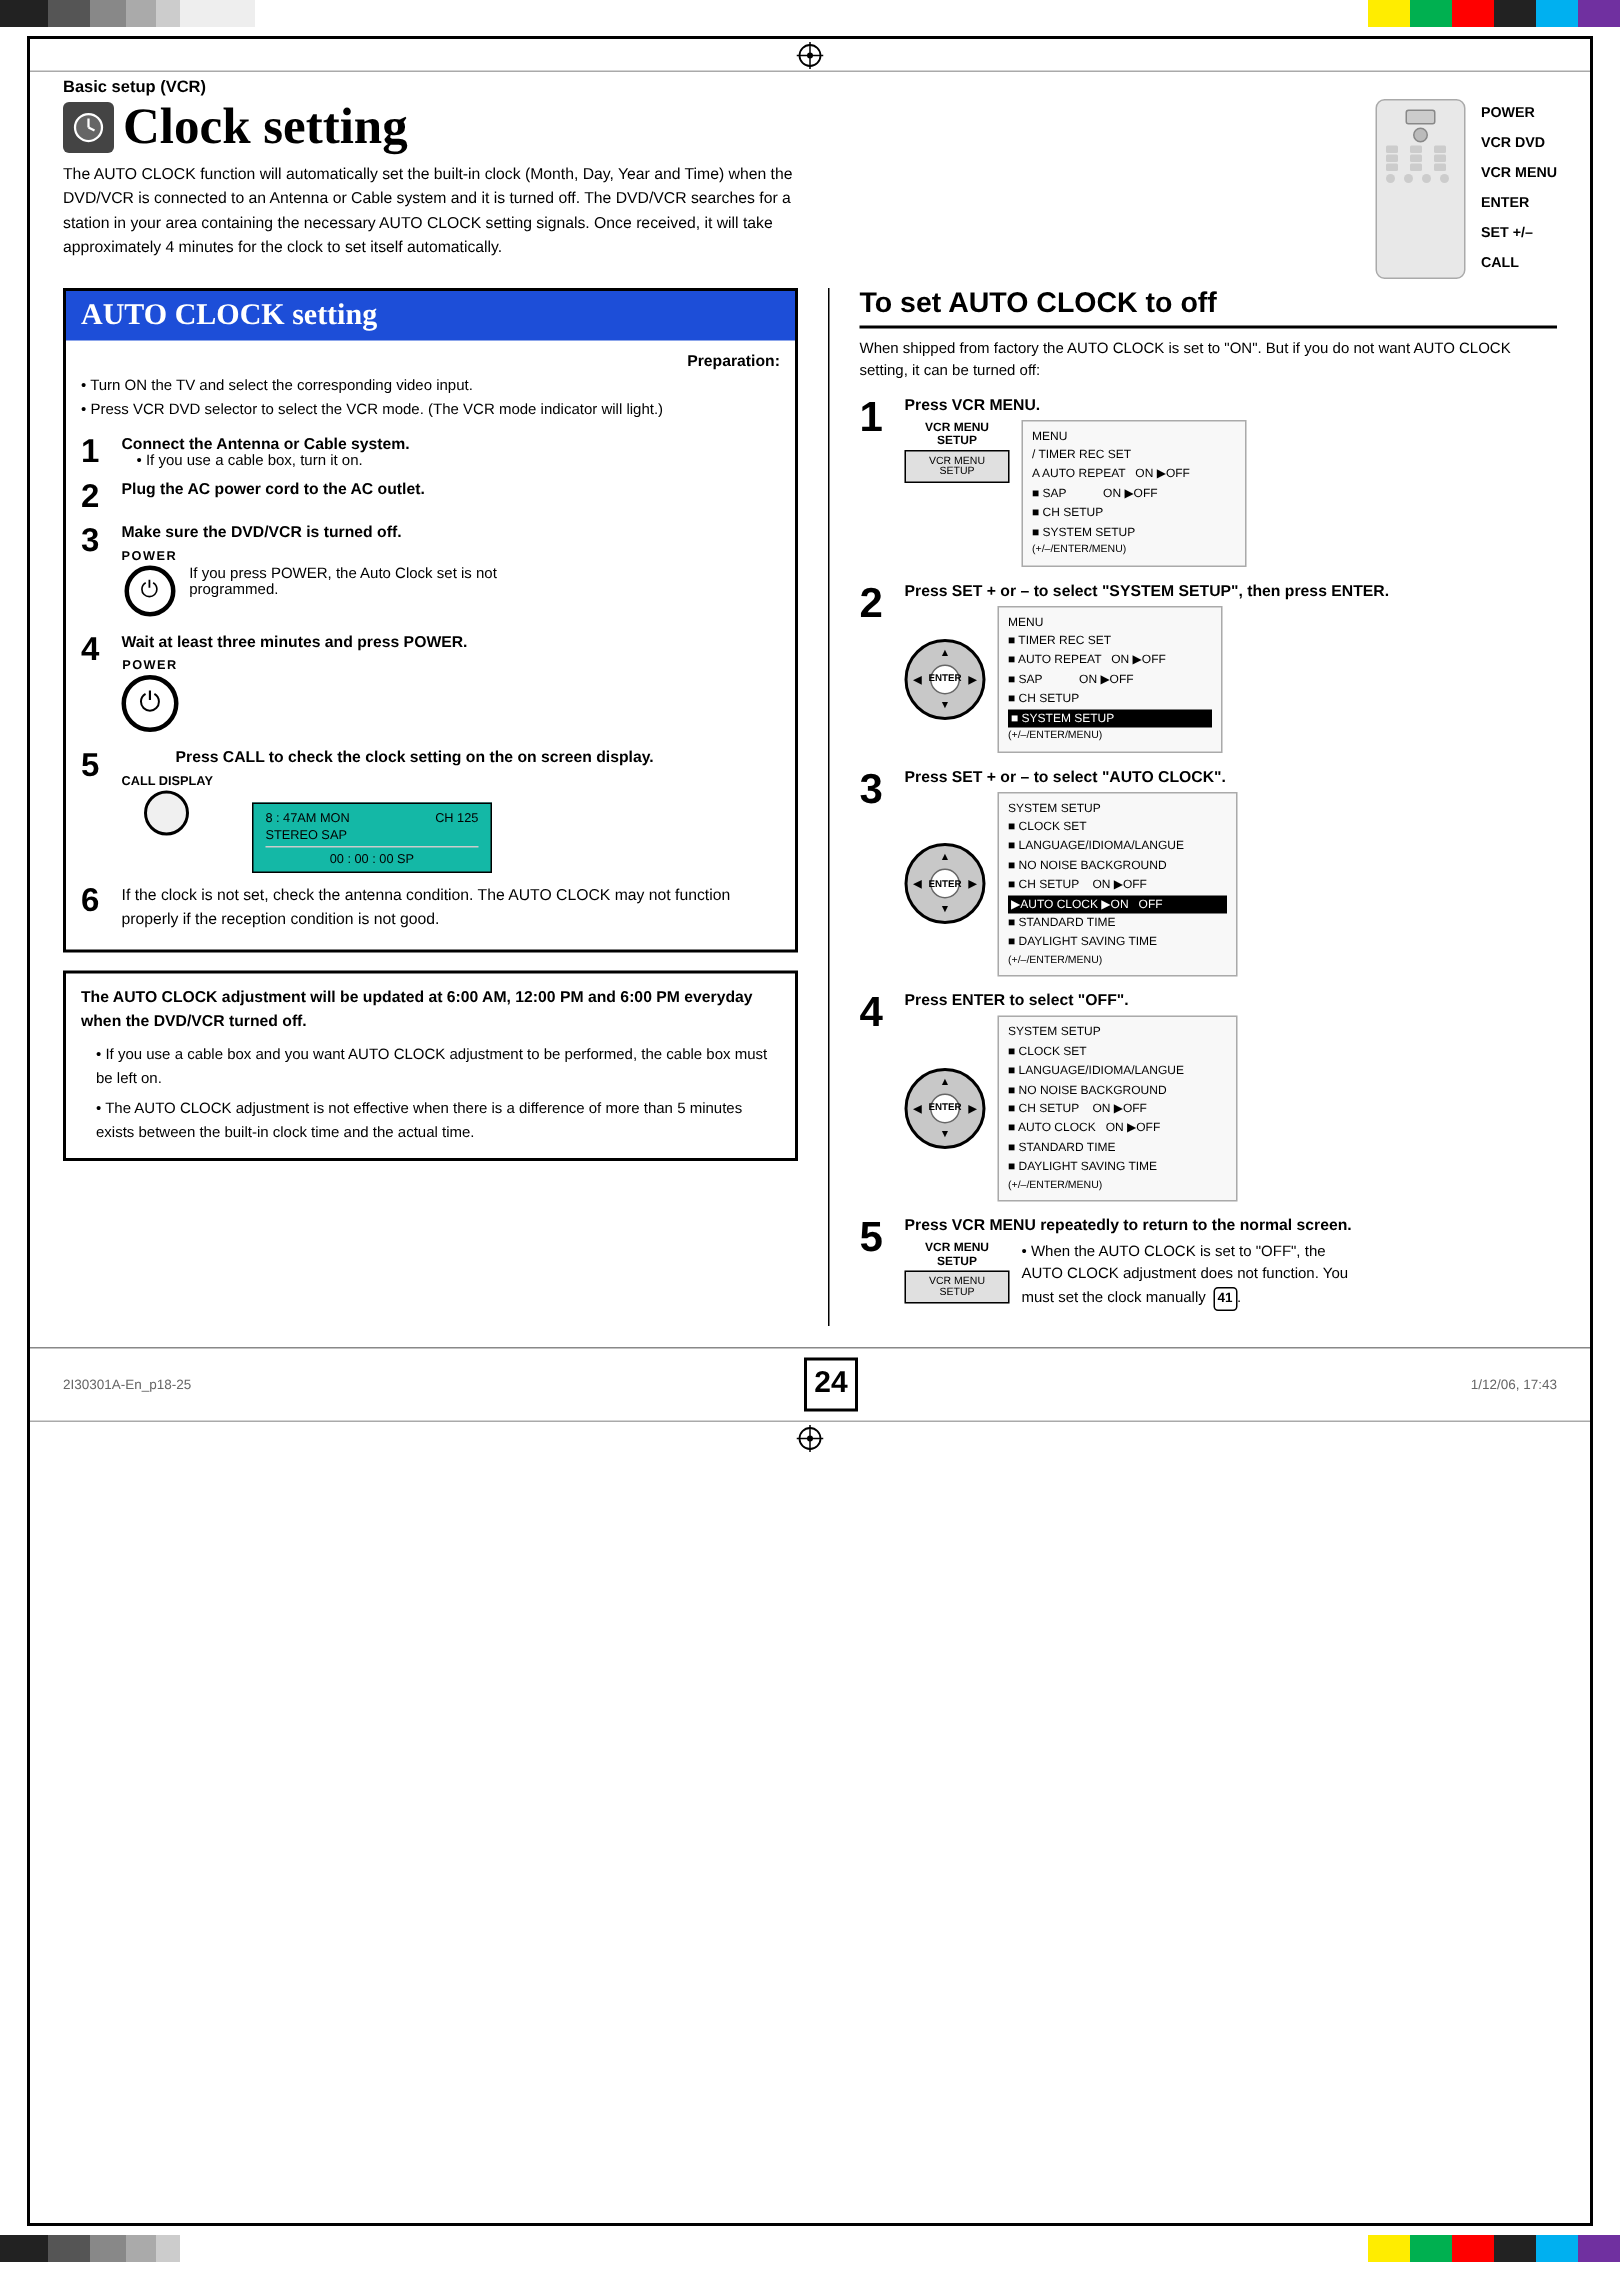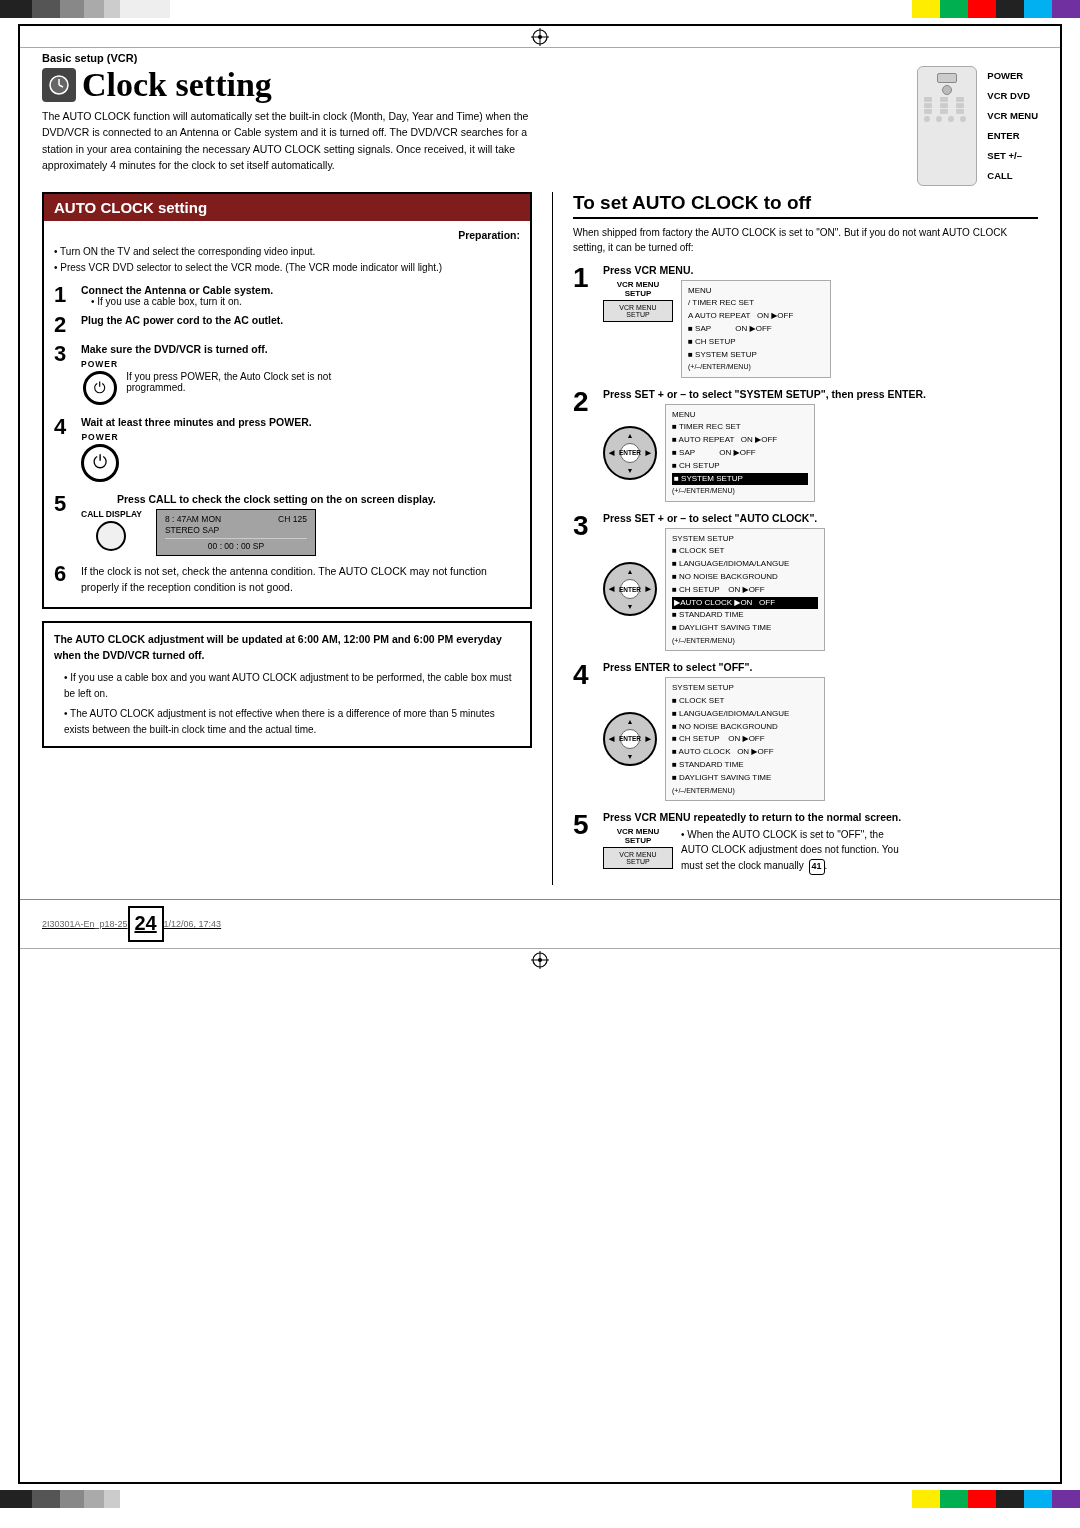--- a/index.html
+++ b/index.html
@@ -115,21 +115,21 @@
             <div>CALL</div>
           </div>
         </div>
       </div>
 
       <div style="display:flex; gap:16px; align-items:flex-start;">
 
         <div style="width:490px; flex-shrink:0;">
 
           <div style="border:2px solid #000; margin-bottom:12px;">
-            <div style="background:#7f1d1d; color:#fff; font-size:15px; font-weight:bold; padding:5px 10px;">AUTO CLOCK setting</div>
+            <div style="background:#1d4ed8; color:#fff; font-size:20px; font-weight:bold; padding:5px 10px;font-family:Liberation Serif, serif;">AUTO CLOCK setting</div>
             <div style="padding:8px 10px;">
 
               <div style="font-weight:bold; font-size:10.5px; margin-bottom:3px;text-align:right;">Preparation:</div>
               <div style="font-size:10px; line-height:1.6; margin-bottom:8px;">
                 <div>• <span>Turn ON the TV and select the corresponding video input.</span></div>
                 <div>• <span>Press VCR DVD selector to select the VCR mode. (The VCR mode indicator will light.)</span></div>
               </div>
 
               <div style="display:flex; margin-bottom:7px;">
                 <span style="font-size:22px; font-weight:bold; min-width:22px; line-height:1; margin-right:5px;">1</span>
@@ -170,26 +170,26 @@
                       <div style="width:38px; height:38px; border:3px solid #000; border-radius:50%; display:flex; align-items:center; justify-content:center; font-size:18px; margin-top:2px;">⏻</div>
                     </div>
                   </div>
                 </div>
               </div>
 
               <div style="display:flex; margin-bottom:7px;">
                 <span style="font-size:22px; font-weight:bold; min-width:22px; line-height:1; margin-right:5px;">5</span>
                 <div style="flex:1;">
                   <div style="font-weight:bold; font-size:10.5px;padding-left:36px;">Press CALL to check the clock setting on the on screen display.</div>
-                  <div style="display:flex; gap:14px; margin-top:4px;">
+                  <div style="display:flex; gap:26px; margin-top:4px;">
                     <div style="display:flex; flex-direction:column; align-items:center;">
                       <div style="font-size:8.5px; font-weight:bold;">CALL DISPLAY</div>
                       <div style="width:30px; height:30px; border:2px solid #000; border-radius:50%; background:#f0f0f0; margin-top:2px;"></div>
                     </div>
-                    <div style="border:1.5px solid #000; padding:4px 8px; font-size:8.5px; background:#a3a3a3; min-width:160px;">
+                    <div style="border:1.5px solid #000; padding:4px 8px; font-size:8.5px; background:#14b8a6; min-width:160px;margin-top:20px;">
                       <div style="display:flex; justify-content:space-between;">
                         <span>8 : 47AM  MON</span>
                         <span>CH 125</span>
                       </div>
                       <div style="margin-top:1px;">STEREO SAP</div>
                       <div style="text-align:center; margin-top:3px; border-top:1px solid #ccc; padding-top:2px;">00 : 00 : 00  SP</div>
                     </div>
                   </div>
                 </div>
               </div>
@@ -345,21 +345,21 @@
                 </div>
               </div>
             </div>
           </div>
 
         </div>
       </div>
 
     </div>
 
-    <div style="display:flex; justify-content:flex-start; align-items:center; padding:6px 22px; border-top:1px solid #888; margin-top:4px;text-decoration:underline;">
+    <div style="display:flex; justify-content:space-between; align-items:center; padding:6px 22px; border-top:1px solid #888; margin-top:4px;">
       <div style="font-size:9px; color:#666;">2I30301A-En_p18-25</div>
       <div style="width:36px; height:36px; border:2.5px solid #000; display:flex; align-items:center; justify-content:center; font-size:20px; font-weight:bold;">24</div>
       <div style="font-size:9px; color:#666;">1/12/06, 17:43</div>
     </div>
 
     <div style="display:flex; border-top:1px solid #aaa; position:relative; height:22px;">
       <div style="position:absolute; left:50%; transform:translateX(-50%); top:2px;">
         <svg width="18" height="18" viewBox="0 0 18 18">
           <circle cx="9" cy="9" r="7" fill="none" stroke="#000" stroke-width="1.2"></circle>
           <line x1="9" y1="0" x2="9" y2="18" stroke="#000" stroke-width="1"></line>

